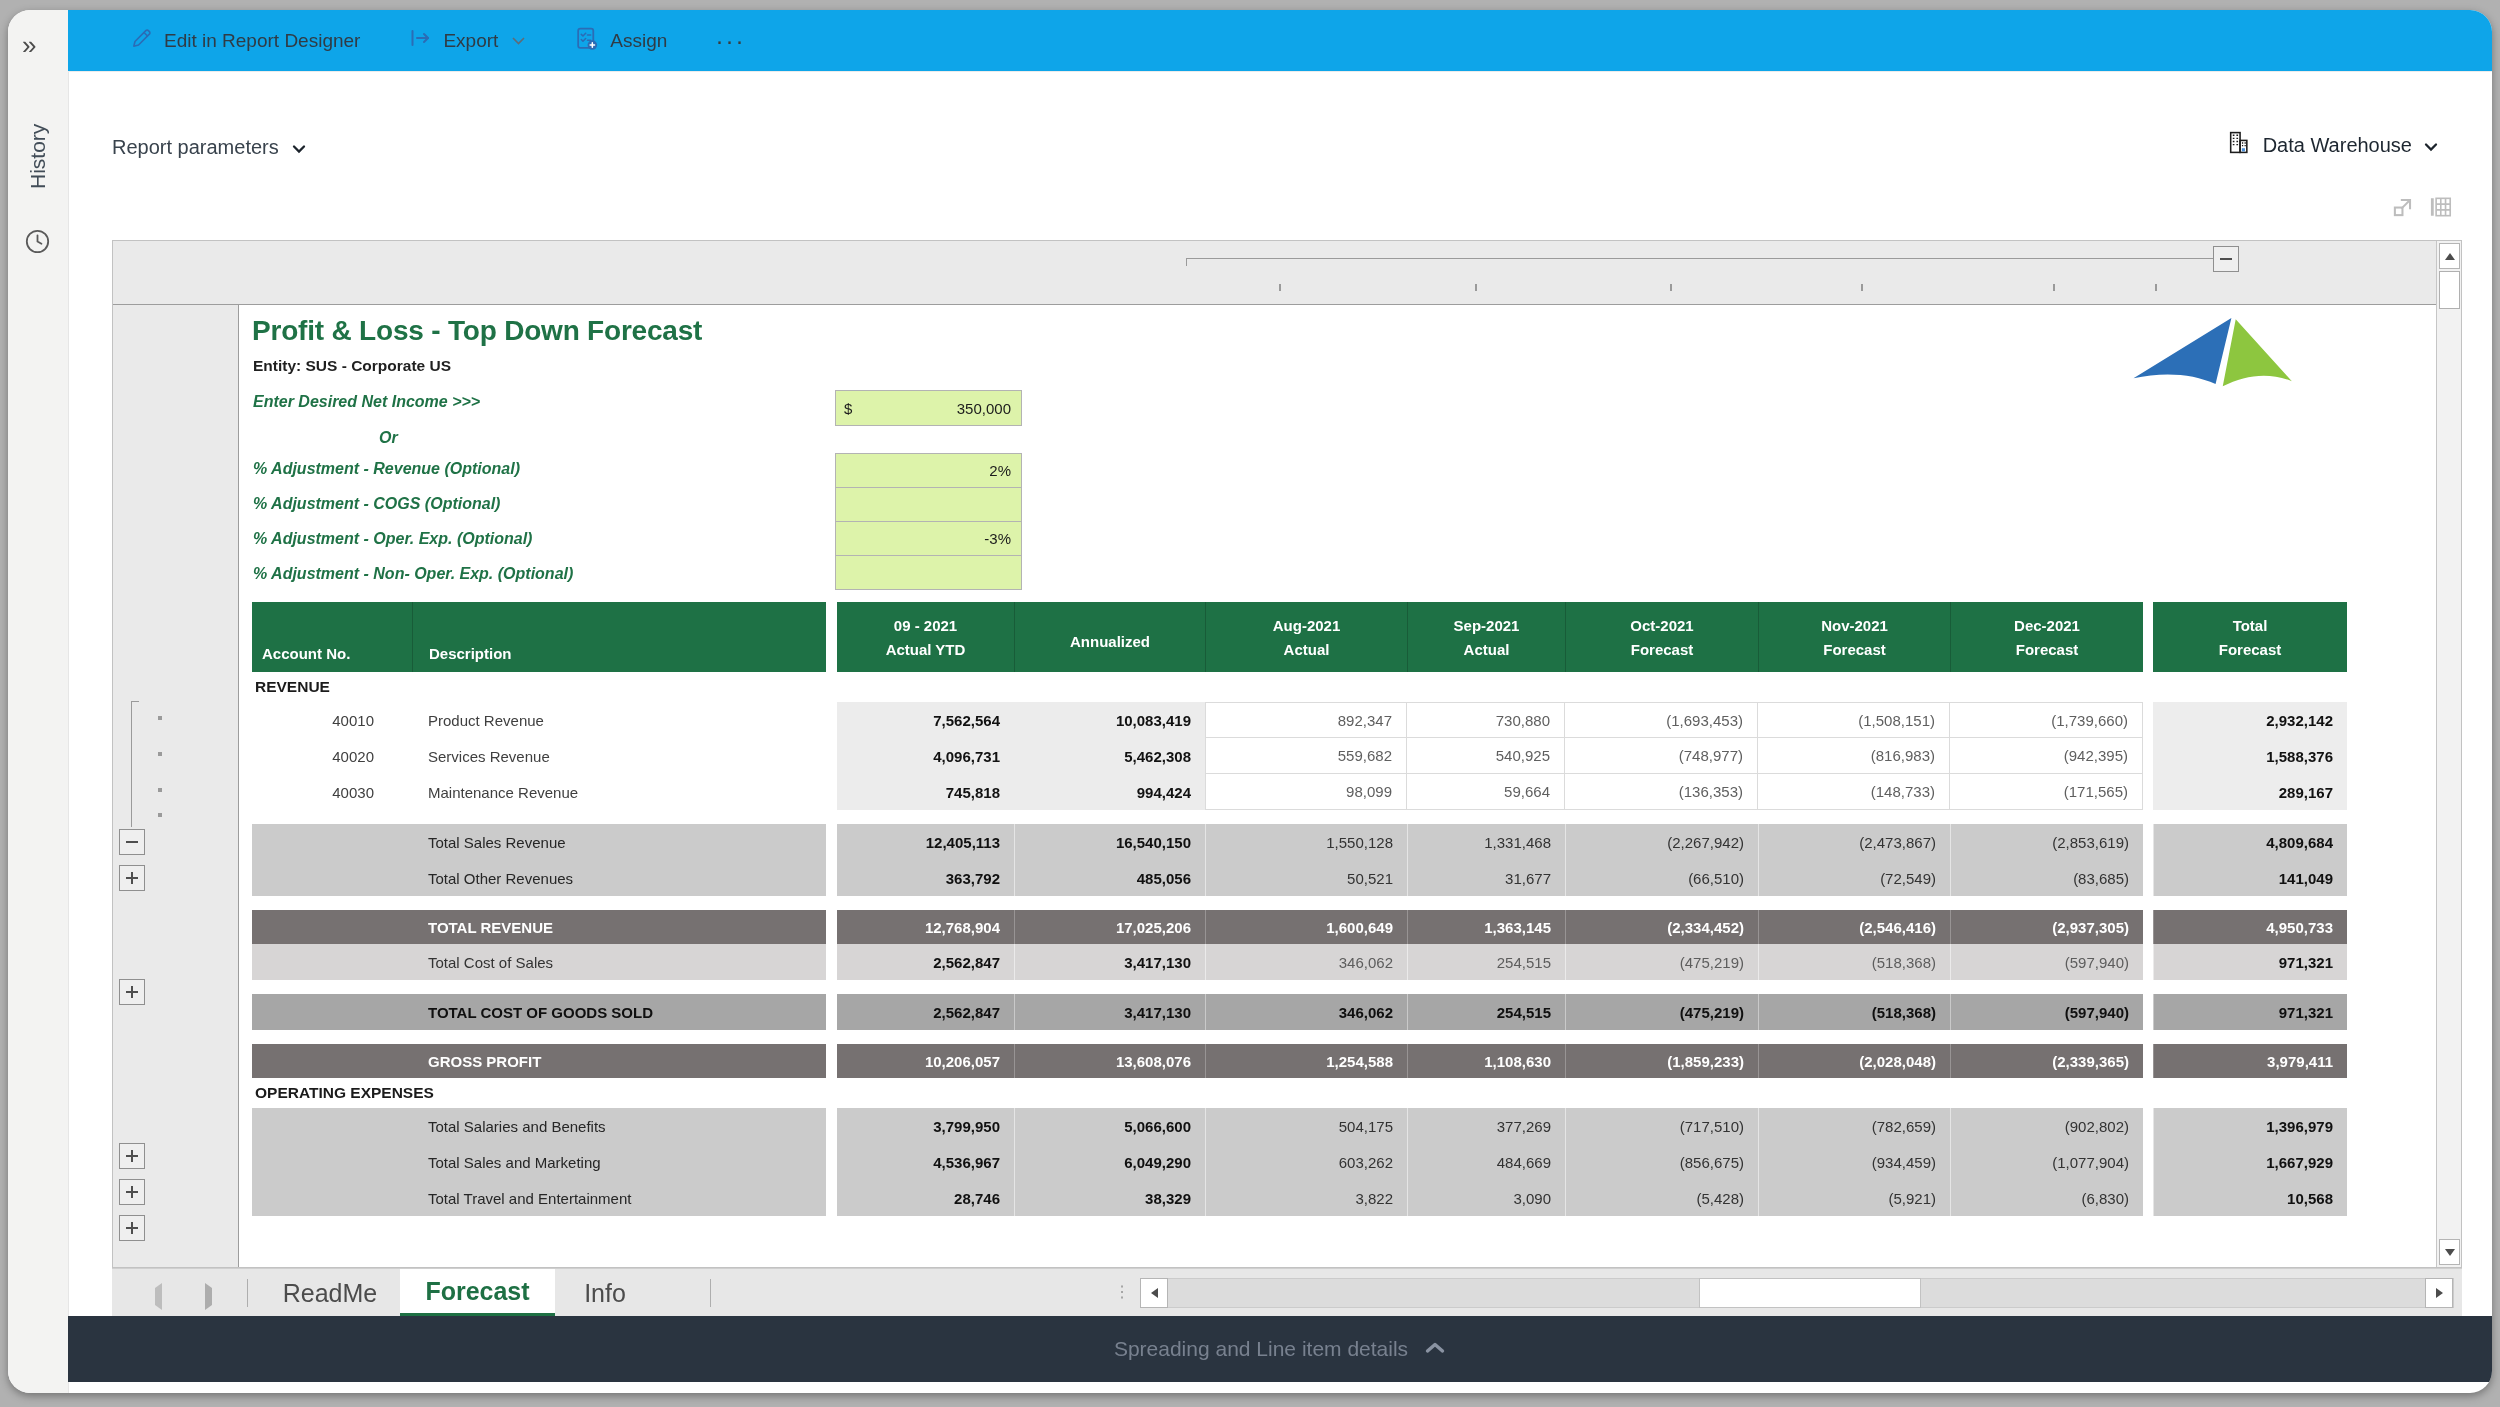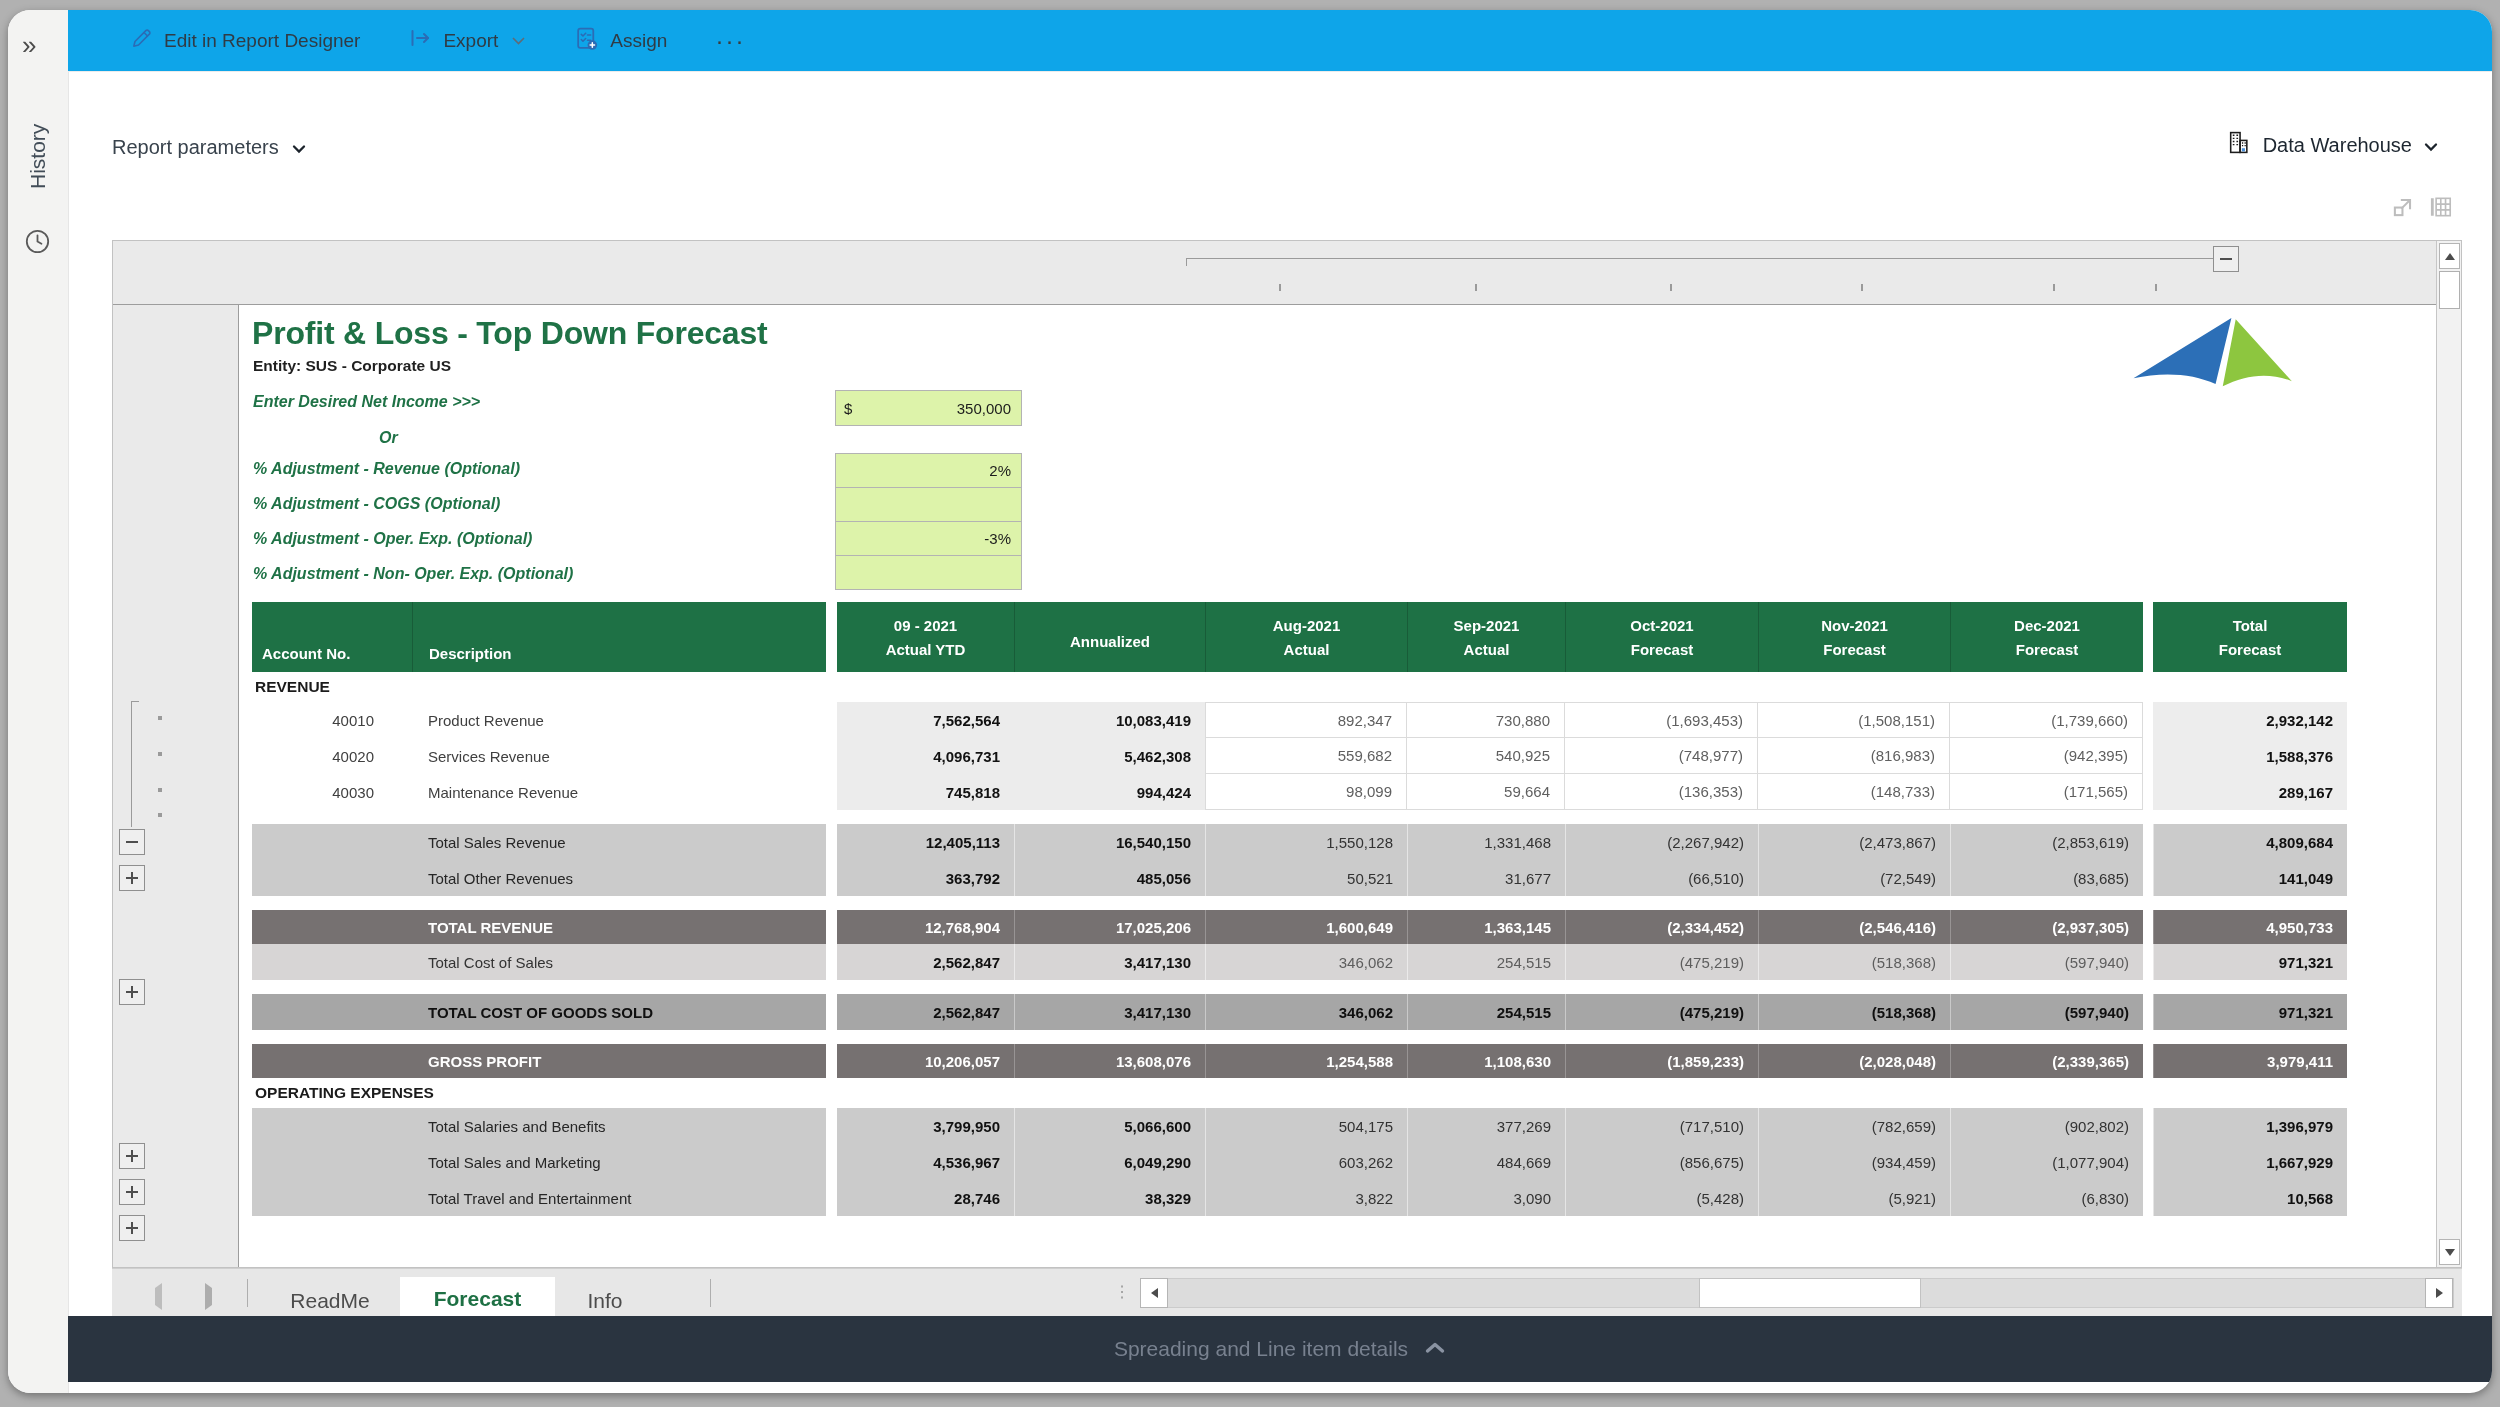--- a/index.html
+++ b/index.html
@@ -39,21 +39,21 @@
   .tri-right{border-top:5px solid transparent;border-bottom:5px solid transparent;border-left:7px solid #4c4c4c;}
 
   
   .obox{position:absolute;width:26px;height:26px;background:#efefef;border:1px solid #8f8f8f;box-sizing:border-box;display:flex;align-items:center;justify-content:center;}
   .obox .bar-h{width:12px;height:2px;background:#4f4f4f;}
   .obox.plus .bar-v{position:absolute;width:2px;height:12px;background:#4f4f4f;}
   .gline{position:absolute;background:#9a9a9a;}
   .gdot{position:absolute;width:4px;height:4px;background:#9a9a9a;}
 
   
-  .sheet-title{position:absolute;left:13px;top:10px;font-size:32px;font-weight:700;color:#1f7246;letter-spacing:-0.2px;}
+  .sheet-title{position:absolute;left:13px;top:10px;font-size:28px;font-weight:700;color:#1f7246;letter-spacing:-0.2px;}
   .entity{position:absolute;left:14px;top:52px;font-size:15.5px;font-weight:600;color:#1f1f1f;}
   .plabel{position:absolute;font-size:16px;font-weight:700;font-style:italic;color:#1f7246;}
   .pcell{position:absolute;left:596px;width:187px;background:#ddf3aa;border:1px solid #b3b3b3;box-sizing:border-box;display:flex;align-items:center;font-size:15px;color:#1c1c1c;}
   .pcell .cur{padding-left:8px;}
   .pcell .val{margin-left:auto;padding-right:10px;}
   .logo{position:absolute;left:1890px;top:10px;}
 
   .ptable{position:absolute;left:13px;top:297px;width:2095px;font-size:15px;color:#1c1c1c;}
   .trow{display:grid;grid-template-columns:160px 414px 11px 177px 191px 202px 158px 193px 192px 193px 10px 194px;}
   .trow.header{height:70px;}
@@ -111,21 +111,21 @@
   
   .grand .cell:not(.gapc){background:#767171;color:#fff;font-weight:700;}
   .grand .c-desc{padding-left:16px;}
   .grand .c-val{border-left:1px solid rgba(255,255,255,0.25);}
   .grand .c-ytd{border-left:none;}
 
   
   .tabbar{position:absolute;left:104px;top:1258px;width:2350px;height:48px;background:#e7e7e7;border-top:1px solid #cfcfcf;box-sizing:border-box;}
   .nav-arrow{position:absolute;top:19px;}
   .tb-div{position:absolute;top:10px;width:1px;height:28px;background:#aeaeae;}
-  .tab{position:absolute;top:8px;height:48px;display:flex;align-items:center;justify-content:center;font-size:21px;color:#4c4c4c;}
+  .tab{position:absolute;top:0;height:48px;display:flex;align-items:center;justify-content:center;font-size:25px;color:#4c4c4c;}
   .tab.active{background:#fff;color:#1e7044;font-weight:700;border-bottom:4px solid #1e7044;box-sizing:border-box;}
   .drag-dots{position:absolute;left:1002px;top:13px;font-size:16px;color:#9a9a9a;}
   .hs-track{position:absolute;left:1028px;top:9px;width:1314px;height:30px;background:#dcdcdc;border:1px solid #cbcbcb;box-sizing:border-box;}
   .hs-btn{position:absolute;top:9px;width:28px;height:30px;background:#fff;border:1px solid #b5b5b5;box-sizing:border-box;display:flex;align-items:center;justify-content:center;}
   .hs-thumb{position:absolute;left:1587px;top:9px;width:222px;height:30px;background:#fff;border:1px solid #c2c2c2;box-sizing:border-box;}
 
   
   .detailsbar{position:absolute;left:60px;right:0;top:1306px;height:66px;background:#2a3440;display:flex;align-items:center;justify-content:center;gap:16px;}
   .detailsbar .dlabel{font-size:21px;color:#78818f;}
 </style>

